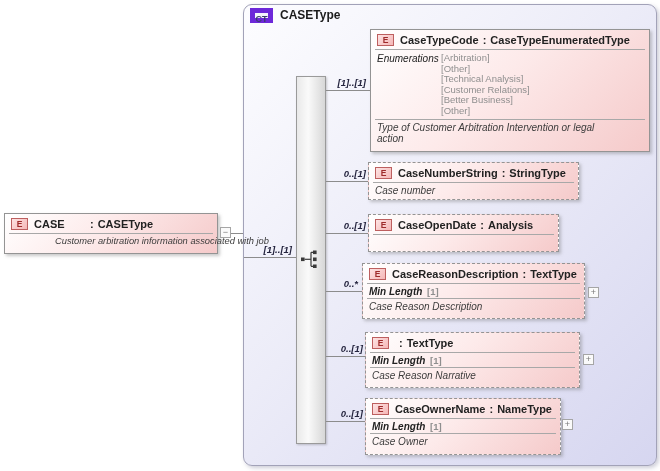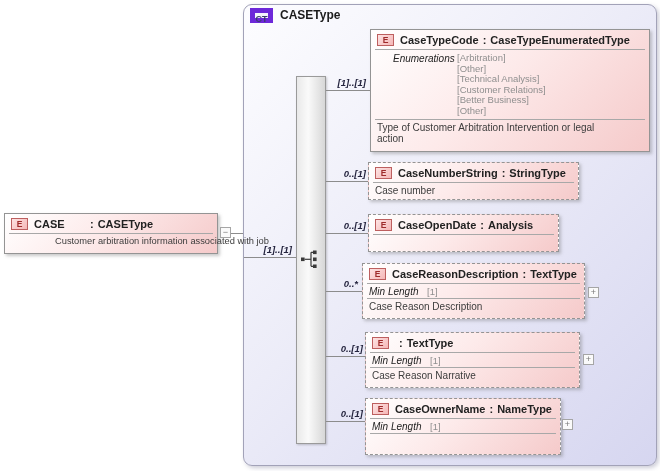--- a/index.html
+++ b/index.html
@@ -30,28 +30,28 @@
   .ebox.optional { border-style:dashed; }
   .ehead { display:flex; align-items:center; padding:4px 5px 3px 6px; white-space:nowrap; }
   .e-icon {
     width:17px; height:12px; flex:0 0 auto; margin-right:6px;
     border:1px solid #bd5f5f; background:linear-gradient(135deg,#fde4e4,#f5b6b6);
     color:#9e2b2b; font-size:8.5px; font-weight:bold; text-align:center; line-height:11px;
   }
   .e-name { font-size:11px; font-weight:bold; color:#222222; }
   .e-colon { font-size:11px; font-weight:bold; color:#222222; margin:0 4px; }
   .sep { border-top:1px solid #a8a8a8; margin:0 4px; }
-  .annot { font-size:10px; color:#3c3c3c; padding:2px 6px 3px 6px; line-height:11px; }
+  .annot { font-style:italic; font-size:10px; color:#3c3c3c; padding:2px 6px 3px 6px; line-height:11px; }
   .annot.root { font-size:9.3px; white-space:nowrap;margin-left:44px; }
 
-  .enum-section { display:flex; padding:3px 6px 2px 6px;margin-left:16px; }
+  .enum-section { display:flex; padding:3px 6px 2px 6px; }
   .enum-label { font-style:italic; font-size:10px; color:#222; width:64px; flex:0 0 auto; }
   .enum-values div { color:#8f8f8f; font-size:9.5px; line-height:10.6px; }
 
-  .facet-row { display:flex; padding:2px 6px 1px 6px; }
+  .facet-row { display:flex; padding:2px 6px 1px 6px;font-weight:bold; }
   .facet-label { font-style:italic; font-size:10px; color:#222; width:58px; }
   .facet-value { font-size:9.5px; color:#8f8f8f; }
 
   
   .seqbar {
     position:absolute; left:296px; top:76px; width:30px; height:368px;
     border:1px solid #9a9a9a;
     background:linear-gradient(to right,#e9e9e9 0%,#fafafa 40%,#d7d7d7 100%);
     box-shadow:1px 1px 2px rgba(0,0,0,.2);
   }
@@ -201,16 +201,17 @@
       <span class="e-name">CaseOwnerName</span>
       <span class="e-colon">:</span>
       <span class="e-name">NameType</span>
     </div>
     <div class="sep"></div>
     <div class="facet-row">
       <span class="facet-label">Min Length</span>
       <span class="facet-value">[1]</span>
     </div>
     <div class="sep"></div>
+    <div class="annot">Case Owner</div>
   </div>
   <div class="handle" style="left:562px; top:419px;"><span>+</span></div>
 
 </div>
 
 </body></html>

